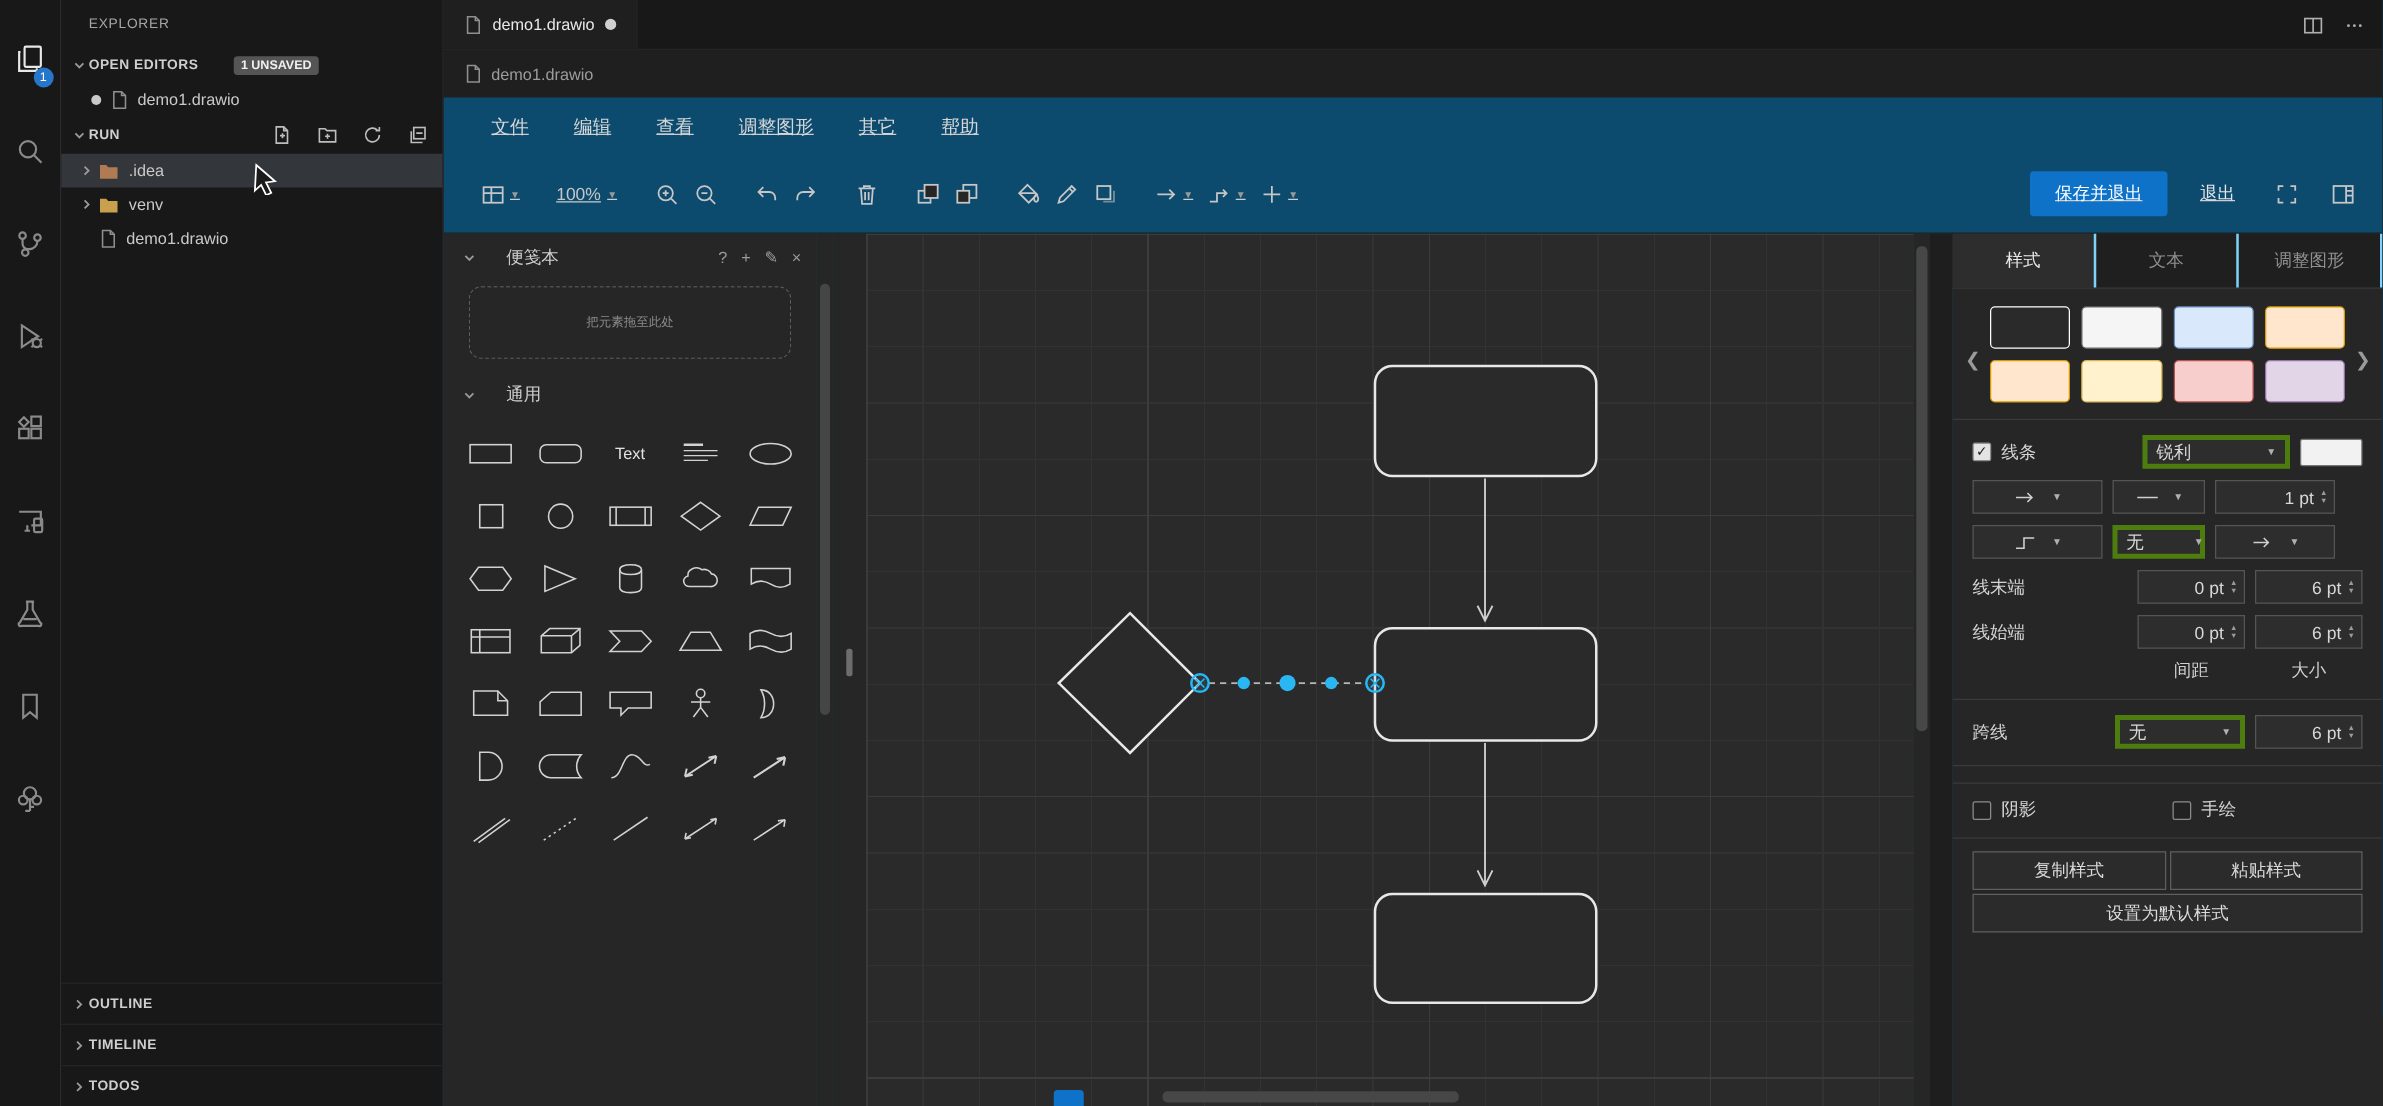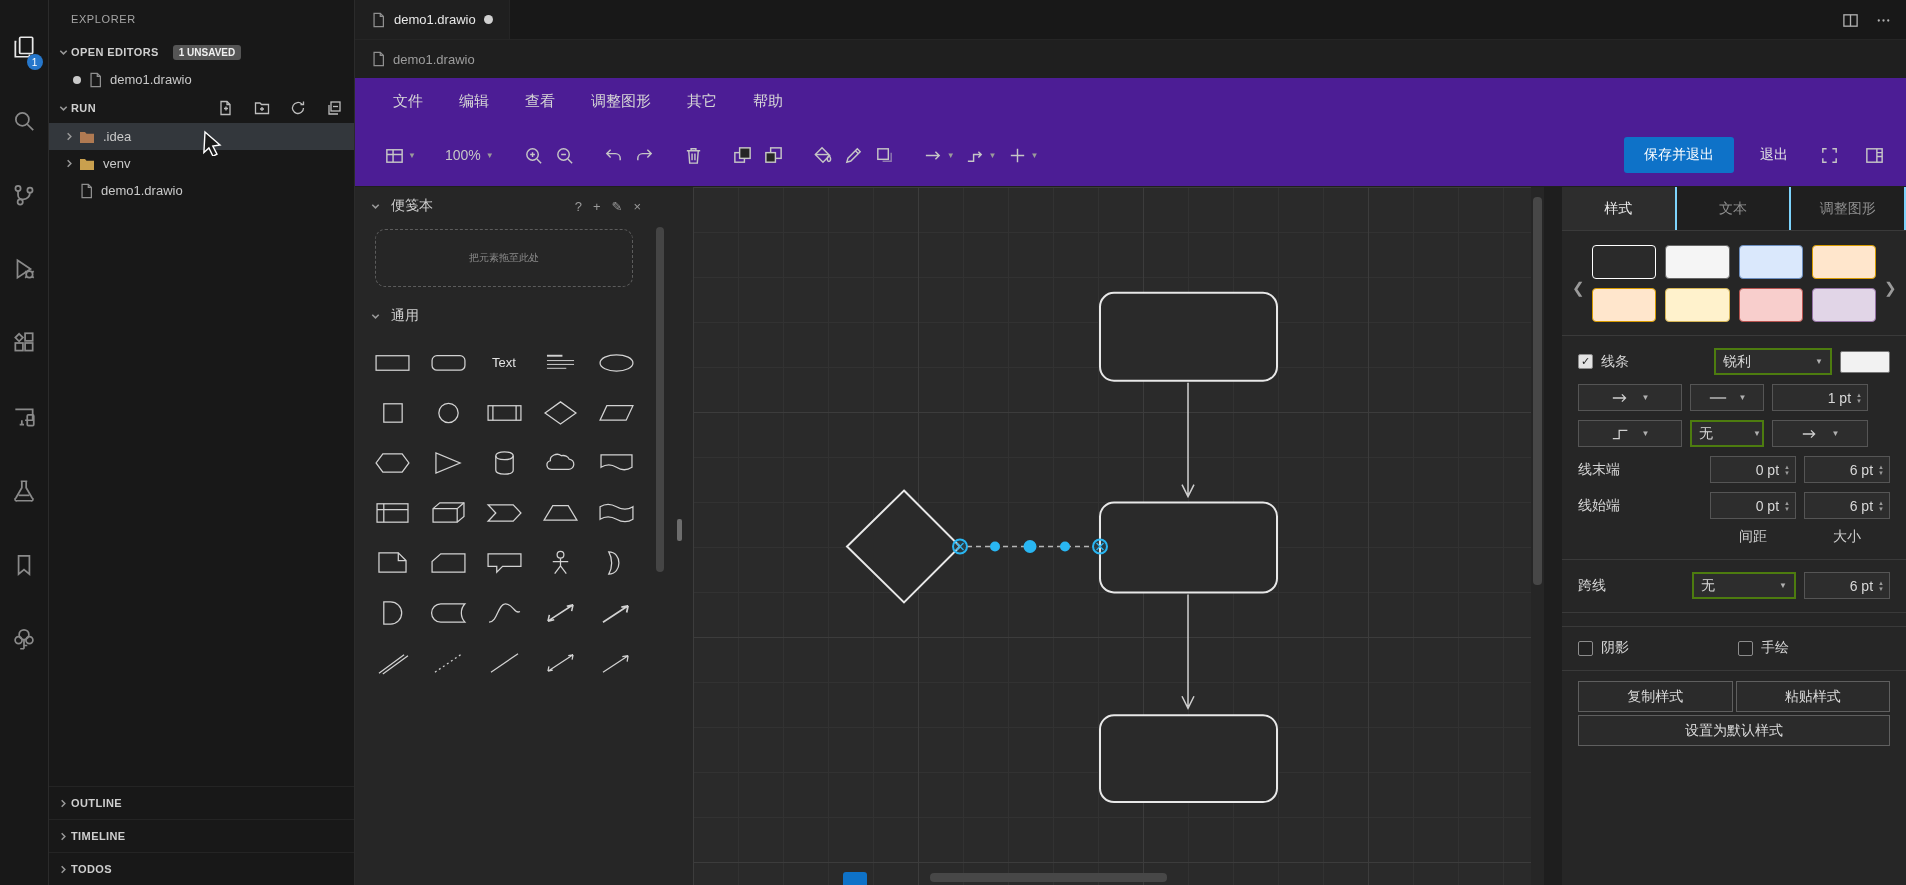--- a/index.html
+++ b/index.html
@@ -17,21 +17,21 @@
   .ab-item svg { width:26px; height:26px; stroke:currentColor; fill:none; stroke-width:1.6; }
   .ab-badge { position:absolute; right:6px; bottom:14px; min-width:16px; height:16px; border-radius:8px; background:#2677cb; color:#fff; font-size:10px; display:flex; align-items:center; justify-content:center; padding:0 4px; }
 
   
   .sidebar { position:absolute; left:49px; top:0; width:306px; height:885px; background:#181818; border-right:1px solid #2b2b2b;text-align:center; }
   .sb-title { height:38px; display:flex; align-items:center; padding-left:22px; font-size:11px; letter-spacing:.6px; color:#a6a6a6; }
   .sb-row { height:27px; display:flex; align-items:center; color:#c5c5c5; cursor:pointer; }
   .sb-h { font-size:11px; font-weight:bold; color:#cfcfcf; letter-spacing:.4px; }
   .chev { width:16px; display:flex; justify-content:center; color:#9a9a9a; }
   .chev svg { width:11px; height:11px; stroke:currentColor; fill:none; stroke-width:1.6; }
-  .badge { margin-left:14px; background:#555555; color:#f0f0f0; font-size:10px; border-radius:3px; padding:2px 6px; font-weight:bold; }
+  .badge { margin-left:28px; background:#555555; color:#f0f0f0; font-size:10px; border-radius:3px; padding:2px 6px; font-weight:bold; }
   .oe-header { padding-left:6px; height:28px; }
   .oe-item { padding-left:20px; }
   .mod-dot { width:8px; height:8px; border-radius:50%; background:#c9c9c9; margin:0 7px 0 4px; }
   .ficon { width:15px; height:16px; margin-right:7px; color:#8f8f8f; flex:none; }
   .ficon svg { width:100%; height:100%; stroke:currentColor; fill:none; stroke-width:1.4; }
   .run-header { padding-left:6px; height:30px; }
   .run-tools { margin-left:auto; display:flex; gap:20px; padding-right:12px; color:#bdbdbd; }
   .run-tools svg { width:16px; height:16px; stroke:currentColor; fill:none; stroke-width:1.3; }
   .tree-row { padding-left:30px; }
   .tree-row.selected { background:#33373c; }
@@ -45,21 +45,21 @@
   .main { position:absolute; left:355px; top:0; width:1551px; height:885px; background:#1f1f1f; }
   .tabbar { position:relative; height:40px; background:#181818; display:flex; align-items:stretch; border-bottom:1px solid #252525; }
   .tab { display:flex; align-items:center; gap:8px; padding:0 16px; background:#1f1f1f; color:#e9e9e9; border-right:1px solid #252525; font-size:13px; cursor:pointer; }
   .tab .ficon { margin-right:0; }
   .tab-dot { width:9px; height:9px; border-radius:50%; background:#d0d0d0; }
   .tab-actions { position:absolute; right:14px; top:0; height:40px; display:flex; align-items:center; gap:16px; color:#b0b0b0; }
   .tab-actions svg { width:17px; height:17px; stroke:currentColor; fill:none; stroke-width:1.4; }
   .breadcrumb { height:38px; background:#1f1f1f; display:flex; align-items:center; padding-left:16px; color:#9d9d9d; }
 
   
-  .dio { position:absolute; top:78px; left:0; right:0; bottom:0; background:#4c1d95; }
+  .dio { position:absolute; top:78px; left:0; right:0; bottom:0; background:#0c4a6e;text-decoration:underline; }
   .dio-menubar { height:46px; display:flex; align-items:center; gap:36px; padding-left:38px; font-size:15px; color:#d6d6d6; }
   .menu-item { cursor:pointer; }
   .dio-toolbar { height:62px; display:flex; align-items:center; padding:0 16px 0 24px; color:#c6c6c6; }
   .tb-btn { display:flex; align-items:center; gap:3px; padding:5px; cursor:pointer; color:#c6c6c6; }
   .tb-btn svg { width:21px; height:21px; stroke:currentColor; fill:none; stroke-width:1.5; }
   .tb-caret { font-size:8px; color:#9a9a9a; }
   .tb-gap { width:18px; }
   .zoom-ctl { display:flex; align-items:center; gap:5px; font-size:14px; padding:4px 6px; cursor:pointer; }
   .tb-right { margin-left:auto; display:flex; align-items:center; gap:14px; }
   .btn-primary { background:#0e72c8; color:#ffffff; font-size:14px; padding:9px 20px; border-radius:3px; cursor:pointer; }
@@ -67,21 +67,21 @@
 
   .dio-body { position:absolute; top:108px; bottom:0; left:0; right:0; display:flex; border-top:1px solid #1f1f1f; }
 
   
   .shapes { width:298px; background:#262626; flex:none; overflow:hidden; }
   .search-wrap { margin:14px 12px 10px 12px; position:relative; }
   .search-input { width:100%; height:36px; background:#242424; border:1px solid #3f3f3f; border-radius:5px; color:#cccccc; padding:0 30px 0 10px; font-size:14px; font-family:inherit; }
   .search-input::placeholder { color:#7c7c7c; }
   .search-ic { position:absolute; right:9px; top:9px; width:16px; height:16px; color:#8d8d8d; }
   .search-ic svg { stroke:currentColor; fill:none; stroke-width:1.6; width:100%; height:100%; }
-  .sec-header { height:38px; display:flex; align-items:center; gap:8px; padding:0 12px; color:#d0d0d0; font-size:14px; cursor:pointer; }
+  .sec-header { height:38px; display:flex; align-items:center; gap:22px; padding:0 12px; color:#d0d0d0; font-size:14px; cursor:pointer; }
   .sec-tools { margin-left:auto; display:flex; gap:11px; color:#9a9a9a; font-size:13px; }
   .sec-tools span { cursor:pointer; }
   .droparea { margin:4px 20px 10px 20px; height:58px; border:1.5px dashed #5c5c5c; border-radius:10px; display:flex; align-items:center; justify-content:center; color:#8b8b8b; font-size:10px; }
   .shape-grid { display:grid; grid-template-columns:repeat(5,56px); padding:2px 5px 0 9px; }
   .cell { width:56px; height:50px; display:flex; align-items:center; justify-content:center; cursor:pointer; border-radius:3px; }
   .cell svg { width:41px; height:29px; stroke:#d2d2d2; fill:none; stroke-width:1.3; }
   .cell.txt { color:#e2e2e2; font-size:13px; }
   .shapes-scroll { width:14px; flex:none; background:#262626; position:relative; }
   .shapes-scroll .thumb { position:absolute; left:3px; width:8px; border-radius:4px; background:#454545; top:40px; height:345px; }
   .resizer { width:26px; flex:none; background:#262626; position:relative; }
@@ -113,21 +113,21 @@
   .preset-nav { position:absolute; top:34px; width:12px; color:#9a9a9a; font-size:15px; cursor:pointer; }
   .preset-nav.prev { left:-6px; }
   .preset-nav.next { right:-6px; }
   .preset-grid { display:grid; grid-template-columns:repeat(4,1fr); gap:9px; }
   .swatch { height:34px; border-radius:4px; border:1.5px solid #888; cursor:pointer; }
   .fp-div { border-top:1px solid #3a3a3a; margin:13px -16px 12px -16px; }
   .fp-row { display:flex; align-items:center; gap:8px; margin-bottom:9px; color:#d4d4d4; }
   .fp-label { flex:1; }
   .cbox { width:15px; height:15px; border:1px solid #8c8c8c; border-radius:2px; background:#222; flex:none; display:flex; align-items:center; justify-content:center; font-size:11px; color:#1b1b1b; cursor:pointer; }
   .cbox.checked { background:#e3e3e3; }
-  .dd { height:27px; background:#2d2d2d; border:2px solid #4d7c0f; display:flex; align-items:center; justify-content:space-between; padding:0 7px; cursor:pointer; color:#d8d8d8;gap:34px; }
+  .dd { height:27px; background:#2d2d2d; border:4px solid #4d7c0f; display:flex; align-items:center; justify-content:space-between; padding:0 7px; cursor:pointer; color:#d8d8d8;gap:34px; }
   .dd-caret { font-size:8px; color:#b0b0b0; margin-left:6px; }
   .spin { height:27px; background:#2d2d2d; border:1px solid #555; display:flex; align-items:center; justify-content:flex-end; gap:5px; padding:0 5px; cursor:pointer; color:#d8d8d8; }
   .sp-arrows { display:flex; flex-direction:column; font-size:6px; line-height:6px; color:#9b9b9b; }
   .mini-btn { height:27px; background:#2d2d2d; border:1px solid #555; display:flex; align-items:center; justify-content:center; gap:5px; cursor:pointer; }
   .mini-btn svg { width:20px; height:14px; stroke:#d0d0d0; fill:none; stroke-width:1.4; }
   .color-swatch { width:50px; height:22px; background:#f2f2f2; border:1px solid #777; border-radius:2px; cursor:pointer; flex:none; }
   .sub-label { width:86px; text-align:center; color:#cfcfcf; }
   .fp-btn { height:31px; border:1px solid #5f5f5f; background:#2b2b2b; color:#dadada; display:flex; align-items:center; justify-content:center; cursor:pointer; margin-bottom:3px; font-size:14px; }
   .fp-btn-row { display:flex; gap:3px; margin-bottom:3px; }
   .fp-btn-row .fp-btn { flex:1; margin-bottom:0; }

